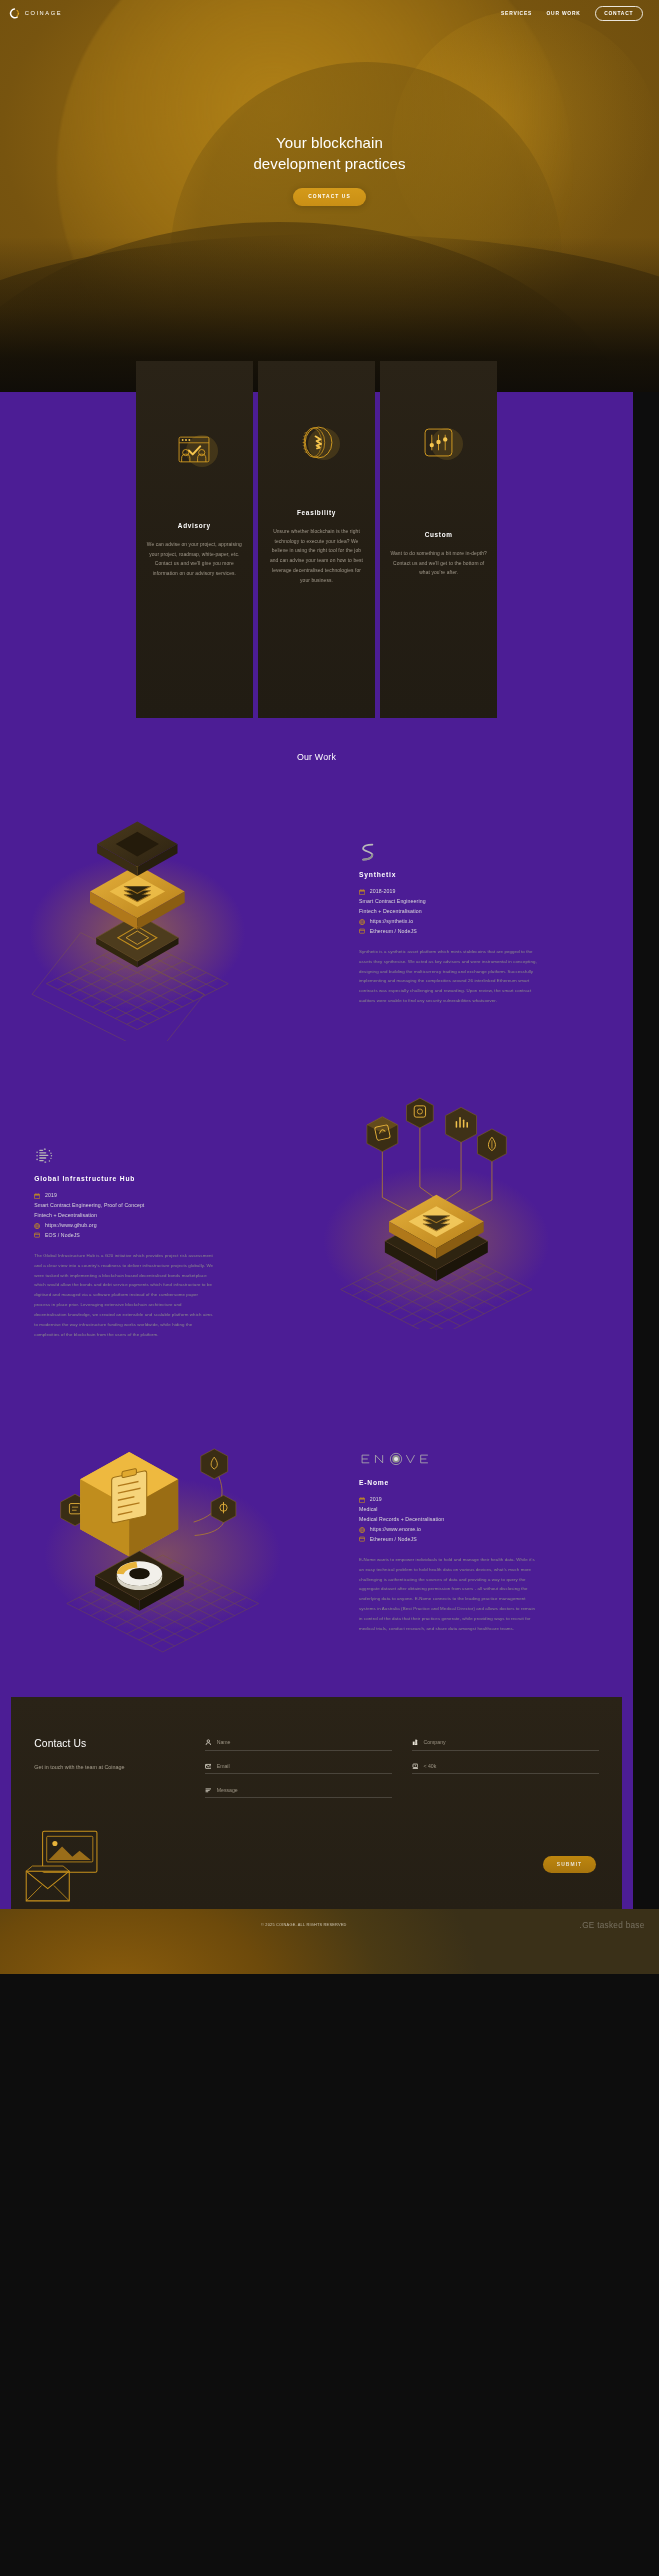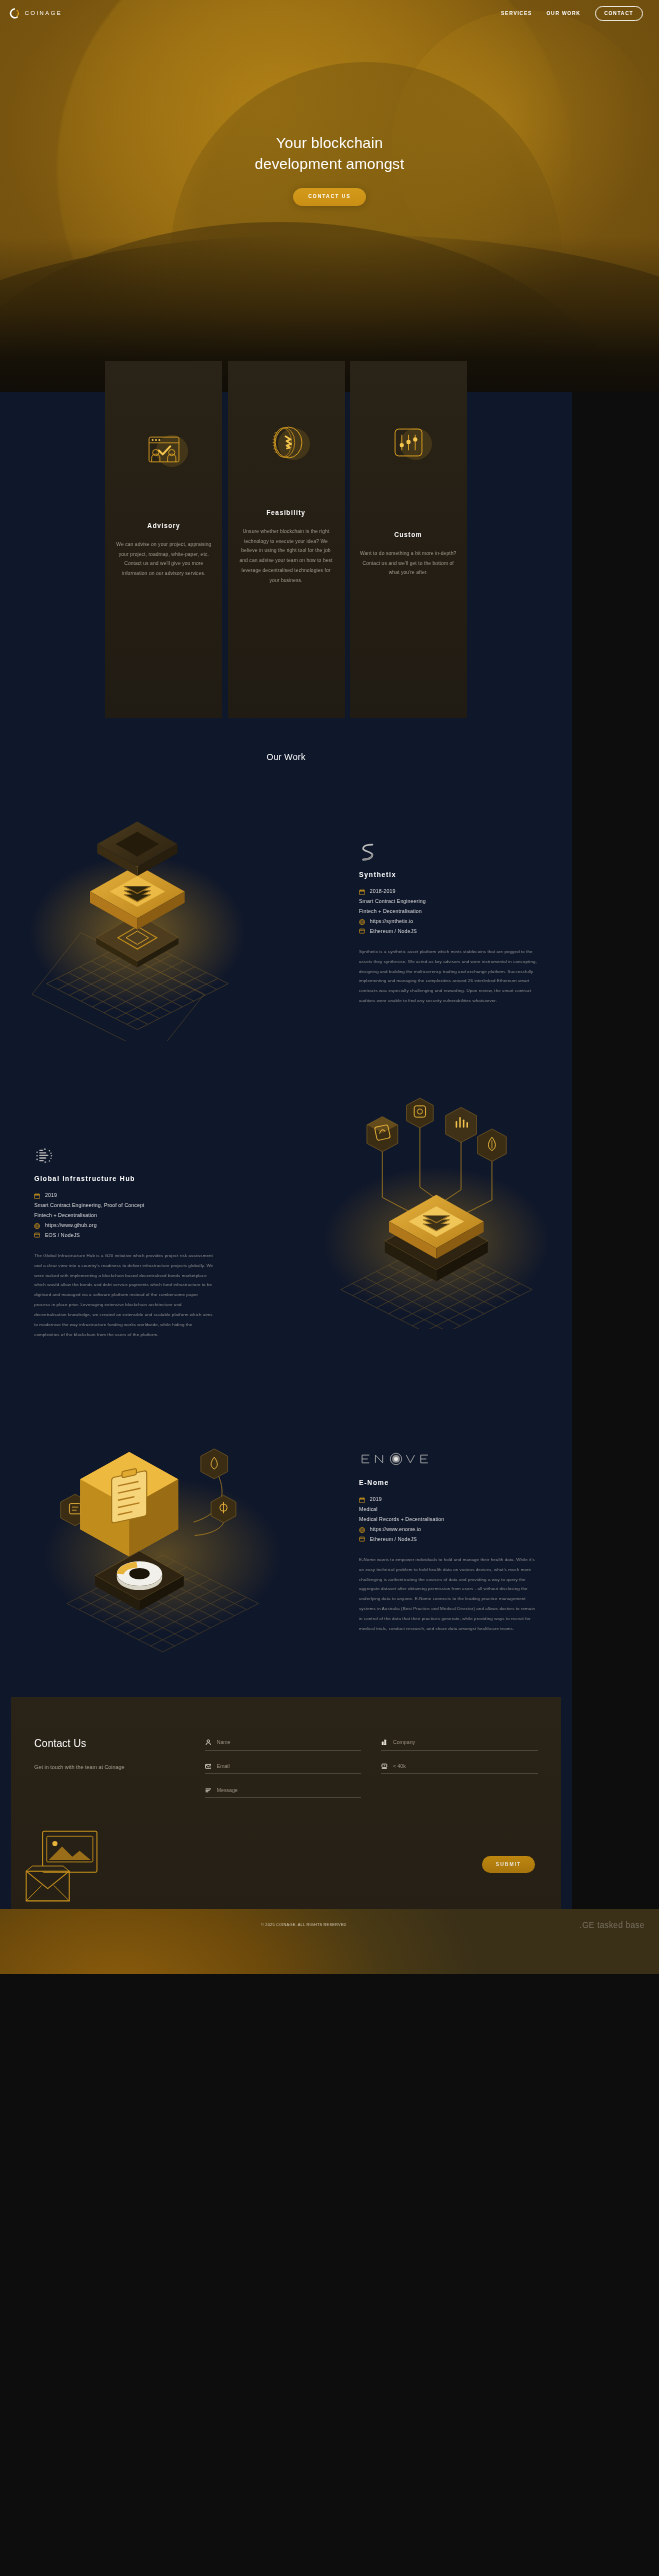--- a/index.html
+++ b/index.html
@@ -4,21 +4,21 @@
 <style>
   *{margin:0;padding:0;box-sizing:border-box;}
   html,body{background:#0d0d0d;}
   body{
     width:659px;
     font-family:"Liberation Sans", sans-serif;
     color:#fff;
     -webkit-font-smoothing:antialiased;
     overflow-x:hidden;
   }
-  .page{width:572px;position:relative;background:#0f172a;}
+  .page{width:633px;position:relative;background:#4c1d95;}
 
   
   .hero{
     position:relative;
     height:392px;
     width:659px;
     overflow:hidden;
     background:
       radial-gradient(ellipse 464px 330px at 44% 34%, #9a6f14 0%, #8a6211 38%, #77540f 62%, #6d4d0e 100%),
       linear-gradient(160deg,#7c5a10 0%, #6d4d0e 100%);
@@ -229,21 +229,21 @@
       <nav class="nav">
         <a href="#">SERVICES</a>
         <a href="#">OUR WORK</a>
         <a href="#" class="contact-btn">CONTACT</a>
       </nav>
     </header>
 
     <div class="hero-inner">
       <h1 class="hero-title">
         <span>Your blockchain</span><br>
-        <span>development amongst</span>
+        <span>development practices</span>
       </h1>
       <button class="hero-cta">CONTACT US</button>
     </div>
     <div class="hero-fade"></div>
   </section>
 
   <section class="cards-wrap">
 
     <div class="card">
       <div class="card-icon">

